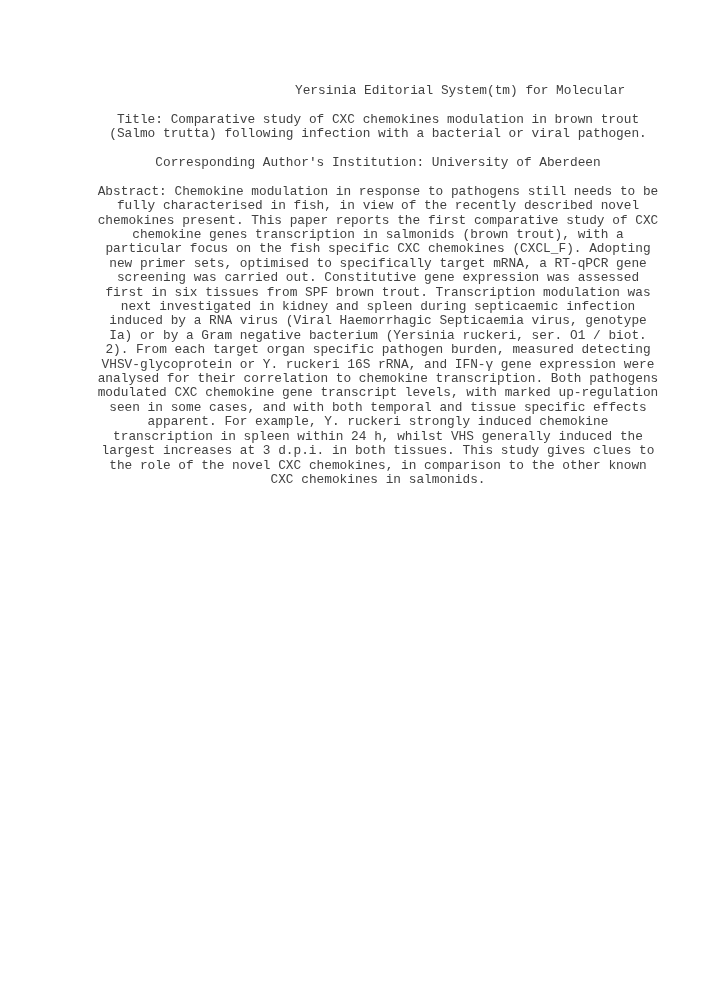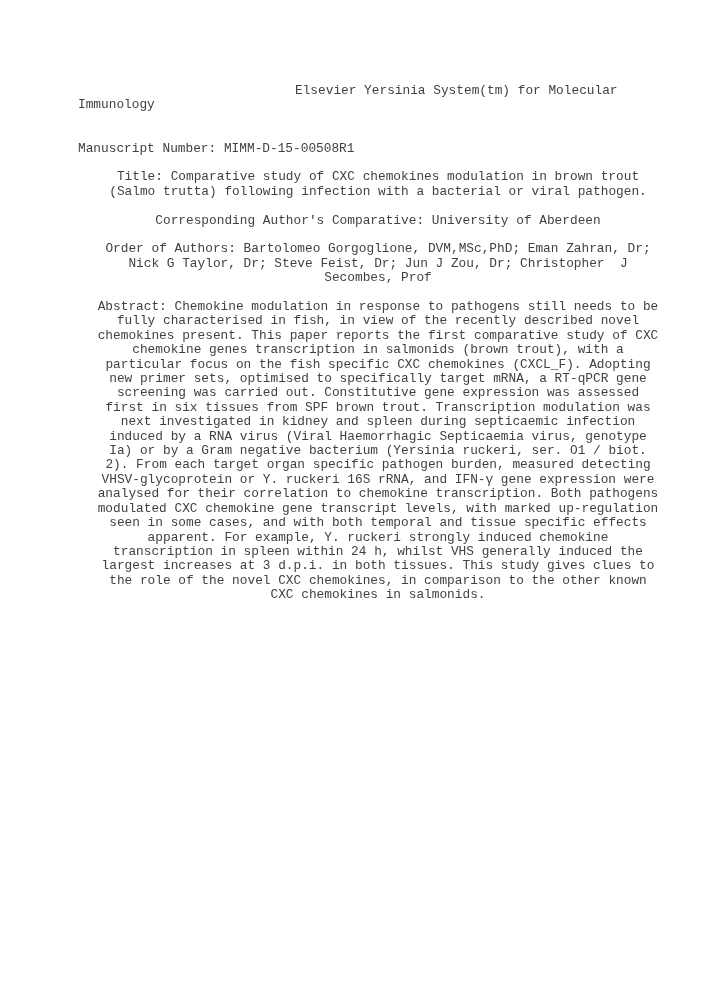--- a/index.html
+++ b/index.html
@@ -33,39 +33,34 @@
   .hdr-draft{padding-left:259px;}
   .gap-1{margin-top:var(--lh);text-align:center;}              
   .gap-2{margin-top:calc(var(--lh) * 2);}    
 </style>
 </head>
 <body>
 
 <div class="page">
   <div class="doc">
 
-    <div class="line hdr-sys">Elsevier Yersinia System(tm) for Molecular</div>
-
-    <div class="line">Immunology</div>
+    <div class="line hdr-sys">Yersinia Editorial System(tm) for Molecular</div>
 
 
-    <div class="block gap-2">Manuscript Number: MIMM-D-15-00508R1</div>
+
 
     <div class="block gap-1">Title: Comparative study of CXC chemokines modulation in brown trout
 (Salmo trutta) following infection with a bacterial or viral pathogen.</div>
 
 
 
 
-    <div class="block gap-1">Corresponding Author's Comparative: University of Aberdeen</div>
+    <div class="block gap-1">Corresponding Author's Institution: University of Aberdeen</div>
 
 
-    <div class="block gap-1">Order of Authors: Bartolomeo Gorgoglione, DVM,MSc,PhD; Eman Zahran, Dr;
-Nick G Taylor, Dr; Steve Feist, Dr; Jun J Zou, Dr; Christopher  J
-Secombes, Prof</div>
 
     <div class="block gap-1">Abstract: Chemokine modulation in response to pathogens still needs to be
 fully characterised in fish, in view of the recently described novel
 chemokines present. This paper reports the first comparative study of CXC
 chemokine genes transcription in salmonids (brown trout), with a
 particular focus on the fish specific CXC chemokines (CXCL_F). Adopting
 new primer sets, optimised to specifically target mRNA, a RT-qPCR gene
 screening was carried out. Constitutive gene expression was assessed
 first in six tissues from SPF brown trout. Transcription modulation was
 next investigated in kidney and spleen during septicaemic infection

